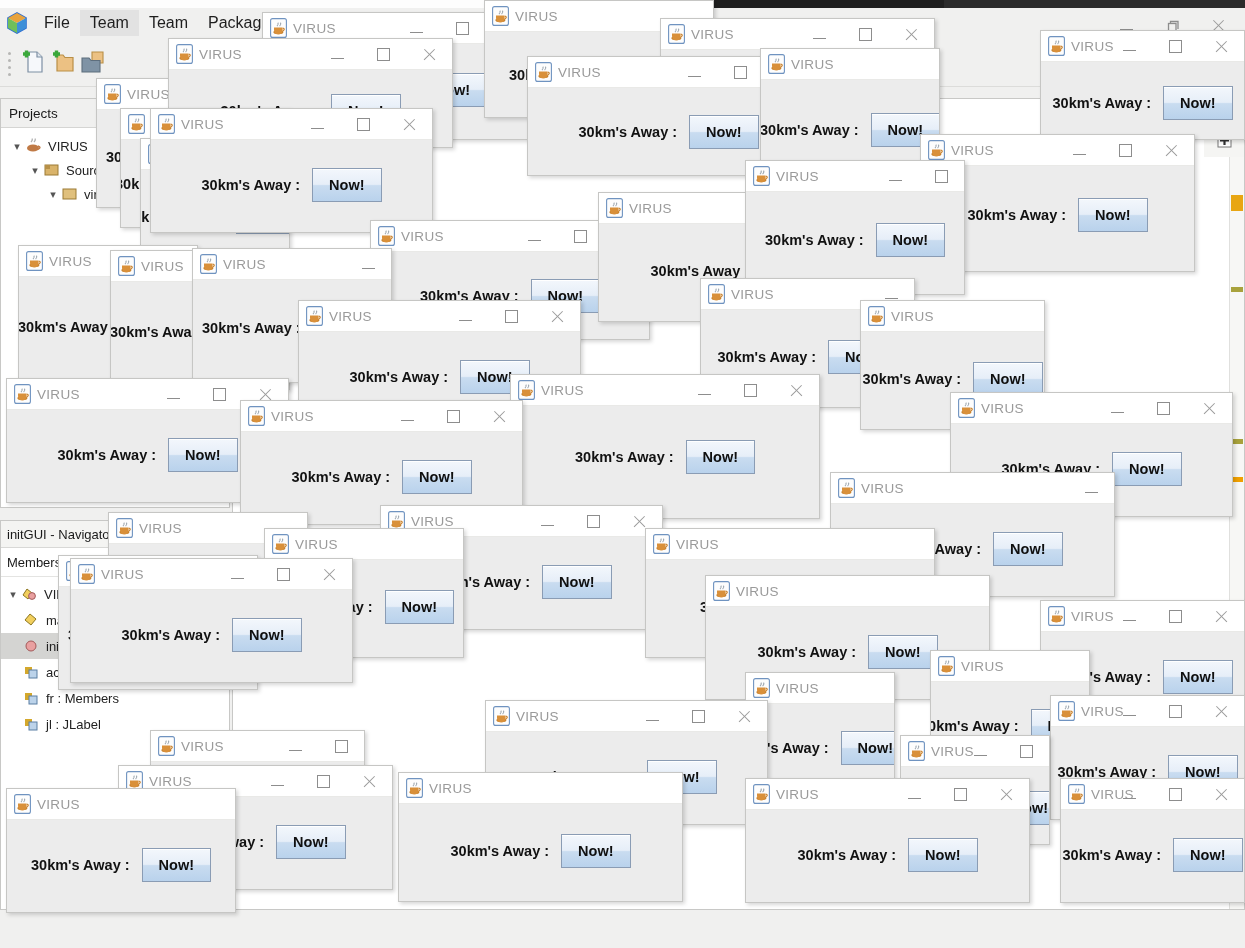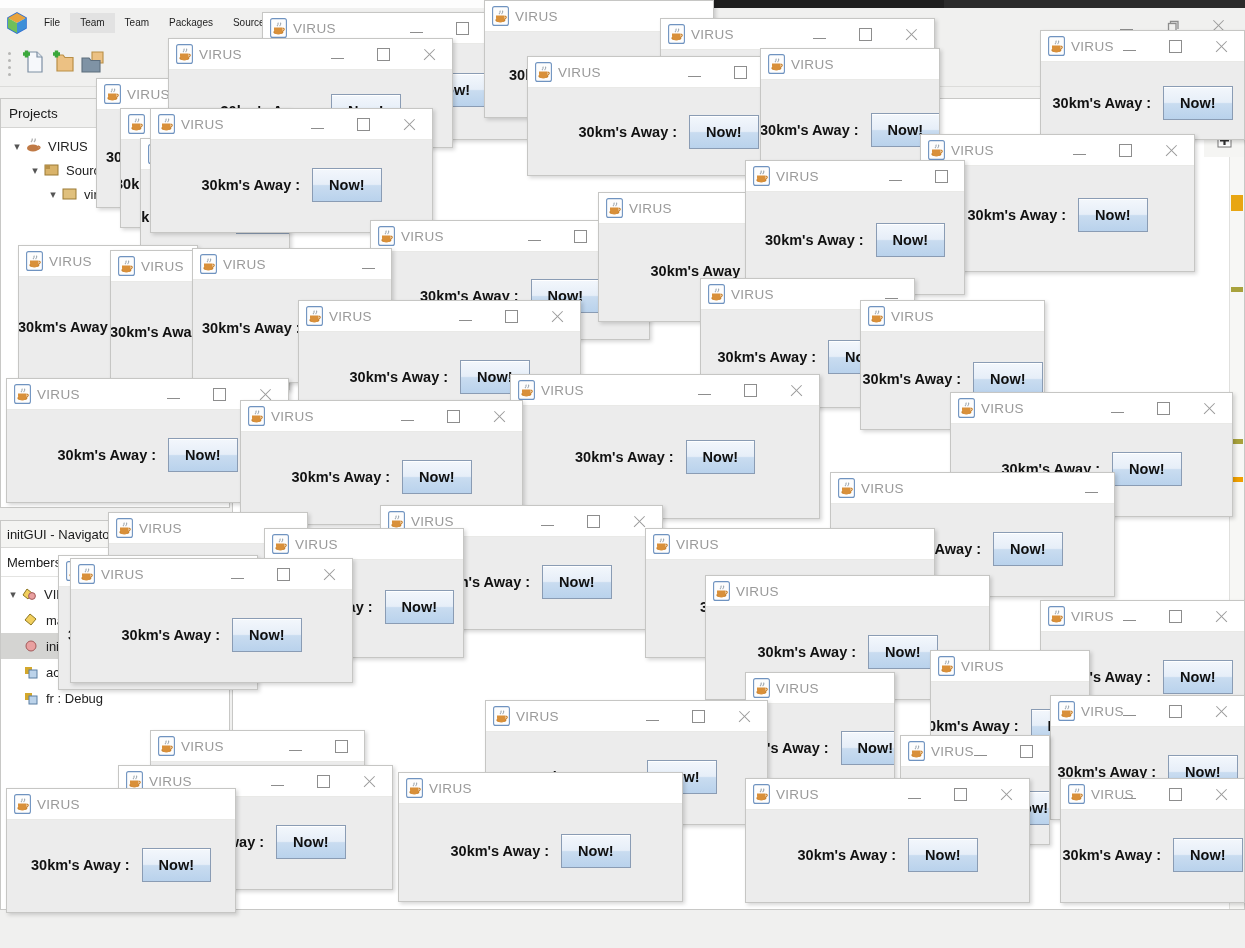--- a/index.html
+++ b/index.html
@@ -14,21 +14,21 @@
   #ide{position:absolute;inset:0;background:#f0f0ef;}
 
   .ide-topbar{position:absolute;left:0;top:0;width:1245px;height:8px;background:#2b2b2b;}
   .ide-topbar .seg-green{position:absolute;left:612px;top:0;width:72px;height:4px;background:#3ec28f;}
   .ide-topbar .seg-white{position:absolute;left:0;top:0;width:612px;height:8px;background:#fdfdfd;}
   .ide-topbar .seg-dark{position:absolute;left:684px;top:0;width:260px;height:8px;background:#1f1f1f;}
 
   .menubar{position:absolute;left:0;top:8px;width:1245px;height:30px;background:#f0f0ef;}
   .logo{position:absolute;left:6px;top:4px;width:22px;height:22px;}
   .menu-items{position:absolute;left:34px;top:0;height:30px;display:flex;align-items:center;}
-  .menu-item{padding:5px 10px;font-size:10px;color:#1e1e1e;line-height:1;}
+  .menu-item{padding:5px 10px;font-size:16px;color:#1e1e1e;line-height:1;}
   .menu-item.hl{background:#e2e2e2;}
 
   .toolbar{position:absolute;left:0;top:38px;width:1245px;height:48px;background:#f0f0ef;border-bottom:1px solid #dcdcda;}
   .tb-grip{position:absolute;left:8px;top:14px;width:3px;height:22px;}
   .tb-grip i{display:block;width:3px;height:3px;border-radius:50%;background:#b6b6b4;margin-bottom:4px;}
   .tb-ico{position:absolute;top:9px;width:30px;height:30px;}
 
   .projects-panel{position:absolute;left:0;top:98px;width:230px;height:410px;background:#fff;border:1px solid #c8c8c6;box-sizing:border-box;}
   .panel-head{height:28px;background:#f0f0ef;border-bottom:1px solid #d5d5d3;display:flex;align-items:center;padding-left:8px;font-size:13.5px;color:#1a1a1a;}
   .tree{padding:6px 0 0 4px;font-size:13px;color:#222;}
@@ -254,24 +254,33 @@
         <span>actionPerformed()</span>
       </div>
 
       <div class="nav-row" style="padding-left:22px">
         <span class="memb-ico">
           <svg width="17" height="17" viewBox="0 0 17 17">
               <rect x="2" y="3" width="7" height="7" fill="#d4a82c"></rect>
               <rect x="6" y="6" width="8" height="8" fill="#bcd3ea" stroke="#5b7fa3" stroke-width="1"></rect>
             </svg>
         </span>
-        <span>fr : Debug</span>
-      </div>
-
-
+        <span>fr : Members</span>
+      </div>
+
+
+      <div class="nav-row" style="padding-left:22px">
+        <span class="memb-ico">
+          <svg width="17" height="17" viewBox="0 0 17 17">
+              <rect x="2" y="3" width="7" height="7" fill="#d4a82c"></rect>
+              <rect x="6" y="6" width="8" height="8" fill="#bcd3ea" stroke="#5b7fa3" stroke-width="1"></rect>
+            </svg>
+        </span>
+        <span>jl : JLabel</span>
+      </div>
     </div>
   </div>
 
   <div class="editor-area">
     <div class="tabstrip">
       <span>›</span>
       <span>⌄</span>
       <span>☐</span>
     </div>
     <div class="edrow2">

